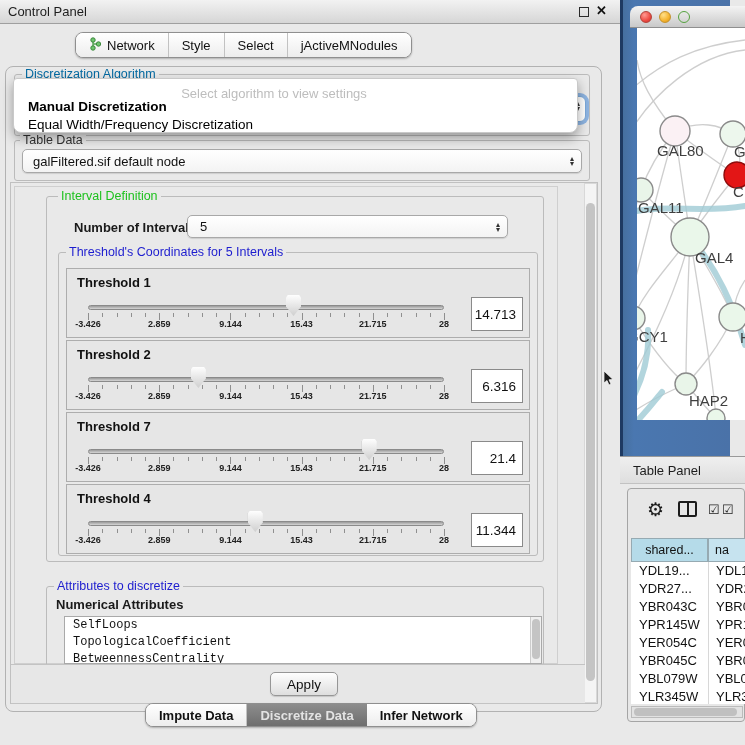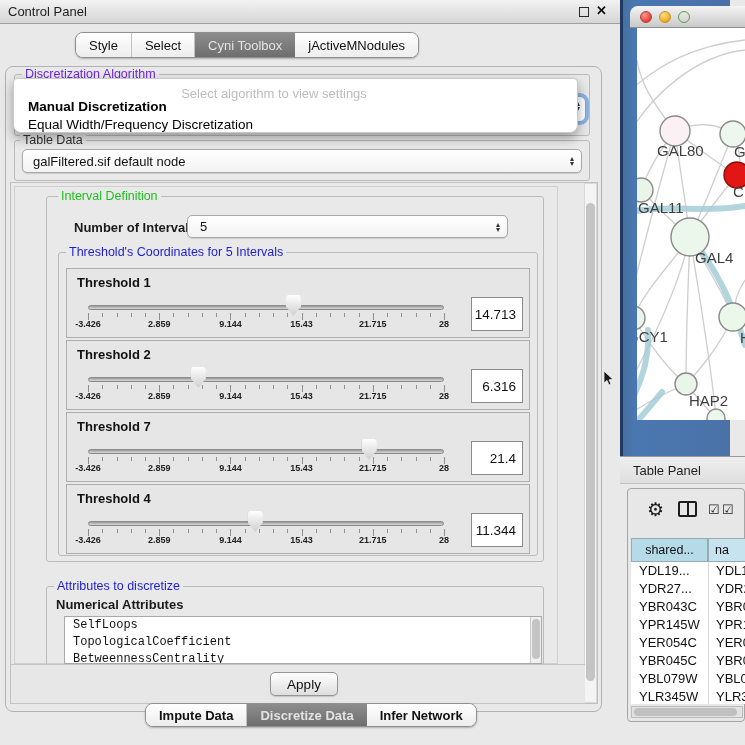--- a/index.html
+++ b/index.html
@@ -21,21 +21,21 @@
   .seg{display:flex;align-items:center;padding:0 13px;font-size:13px;color:#111;
     border-right:1px solid #c2c2c2;background:linear-gradient(#ffffff,#ededed);white-space:nowrap;}
   .seg:last-child{border-right:none;}
   .seg.sel{background:linear-gradient(#8d8d8d,#6e6e6e);color:#e3e3e3;border-right:none;}
   .seg .tabicon{margin-right:6px;display:inline-block;}
 
   
   .outer-panel{left:5px;top:66px;width:597px;height:646px;border:1px solid #b2b2b2;border-radius:8px;background:#e9e9e9;}
   .group{border:1px solid #bbb;border-radius:3px;}
   .group-title{position:absolute;font-size:12.5px;background:#e9e9e9;padding:0 3px;white-space:nowrap;}
-  .gt-gray{color:#6d28d9;}
+  .gt-gray{color:#0369a1;}
   .gt-green{color:#1dc11d;}
   .gt-blue{color:#1d1dcf;}
   .gt-dark{color:#333;}
 
   .combo{background:linear-gradient(#ffffff,#f3f3f3);border:1px solid #a8a8a8;border-radius:5px;
     display:flex;align-items:center;font-size:13px;color:#111;padding-left:10px;
     box-shadow:0 1px 1px rgba(0,0,0,.12);}
   .combo .spin{position:absolute;right:7px;top:50%;transform:translateY(-50%);
     display:flex;flex-direction:column;align-items:center;color:#333;font-size:8px;line-height:5px;}
 
@@ -107,27 +107,34 @@
 <div class="screen">
 
   <div class="abs titlebar">
     <span class="t">Control Panel</span>
     <span class="float-ic"></span>
     <span class="close-ic">✕</span>
   </div>
 
   <div class="abs seg-bar" id="topTabs" style="left:75px;top:32px;">
       <div class="seg">
+        <span class="tabicon"><svg width="12" height="14">
+            <line x1="4" y1="3" x2="4" y2="11" stroke="#56a556" stroke-width="1.4"></line>
+            <line x1="4" y1="7" x2="9" y2="7" stroke="#56a556" stroke-width="1.4"></line>
+            <circle cx="4" cy="3" r="2.2" fill="#6fc46f" stroke="#3e8a3e"></circle>
+            <circle cx="4" cy="11" r="2.2" fill="#6fc46f" stroke="#3e8a3e"></circle>
+            <circle cx="9.5" cy="7" r="2.2" fill="#6fc46f" stroke="#3e8a3e"></circle>
+          </svg></span>
+        <span>Network</span>
+      </div>
+      <div class="seg">
         <span>Style</span>
       </div>
       <div class="seg">
         <span>Select</span>
-      </div>
-      <div class="seg sel">
-        <span>Cyni Toolbox</span>
       </div>
       <div class="seg">
         <span>jActiveMNodules</span>
       </div>
     </div>
 
   <div class="abs outer-panel"></div>
 
   <div class="abs group" style="left:14px;top:74px;width:576px;height:62px;"></div>
   <div class="abs group-title gt-gray" style="left:22px;top:67px;">Discretization Algorithm</div>

